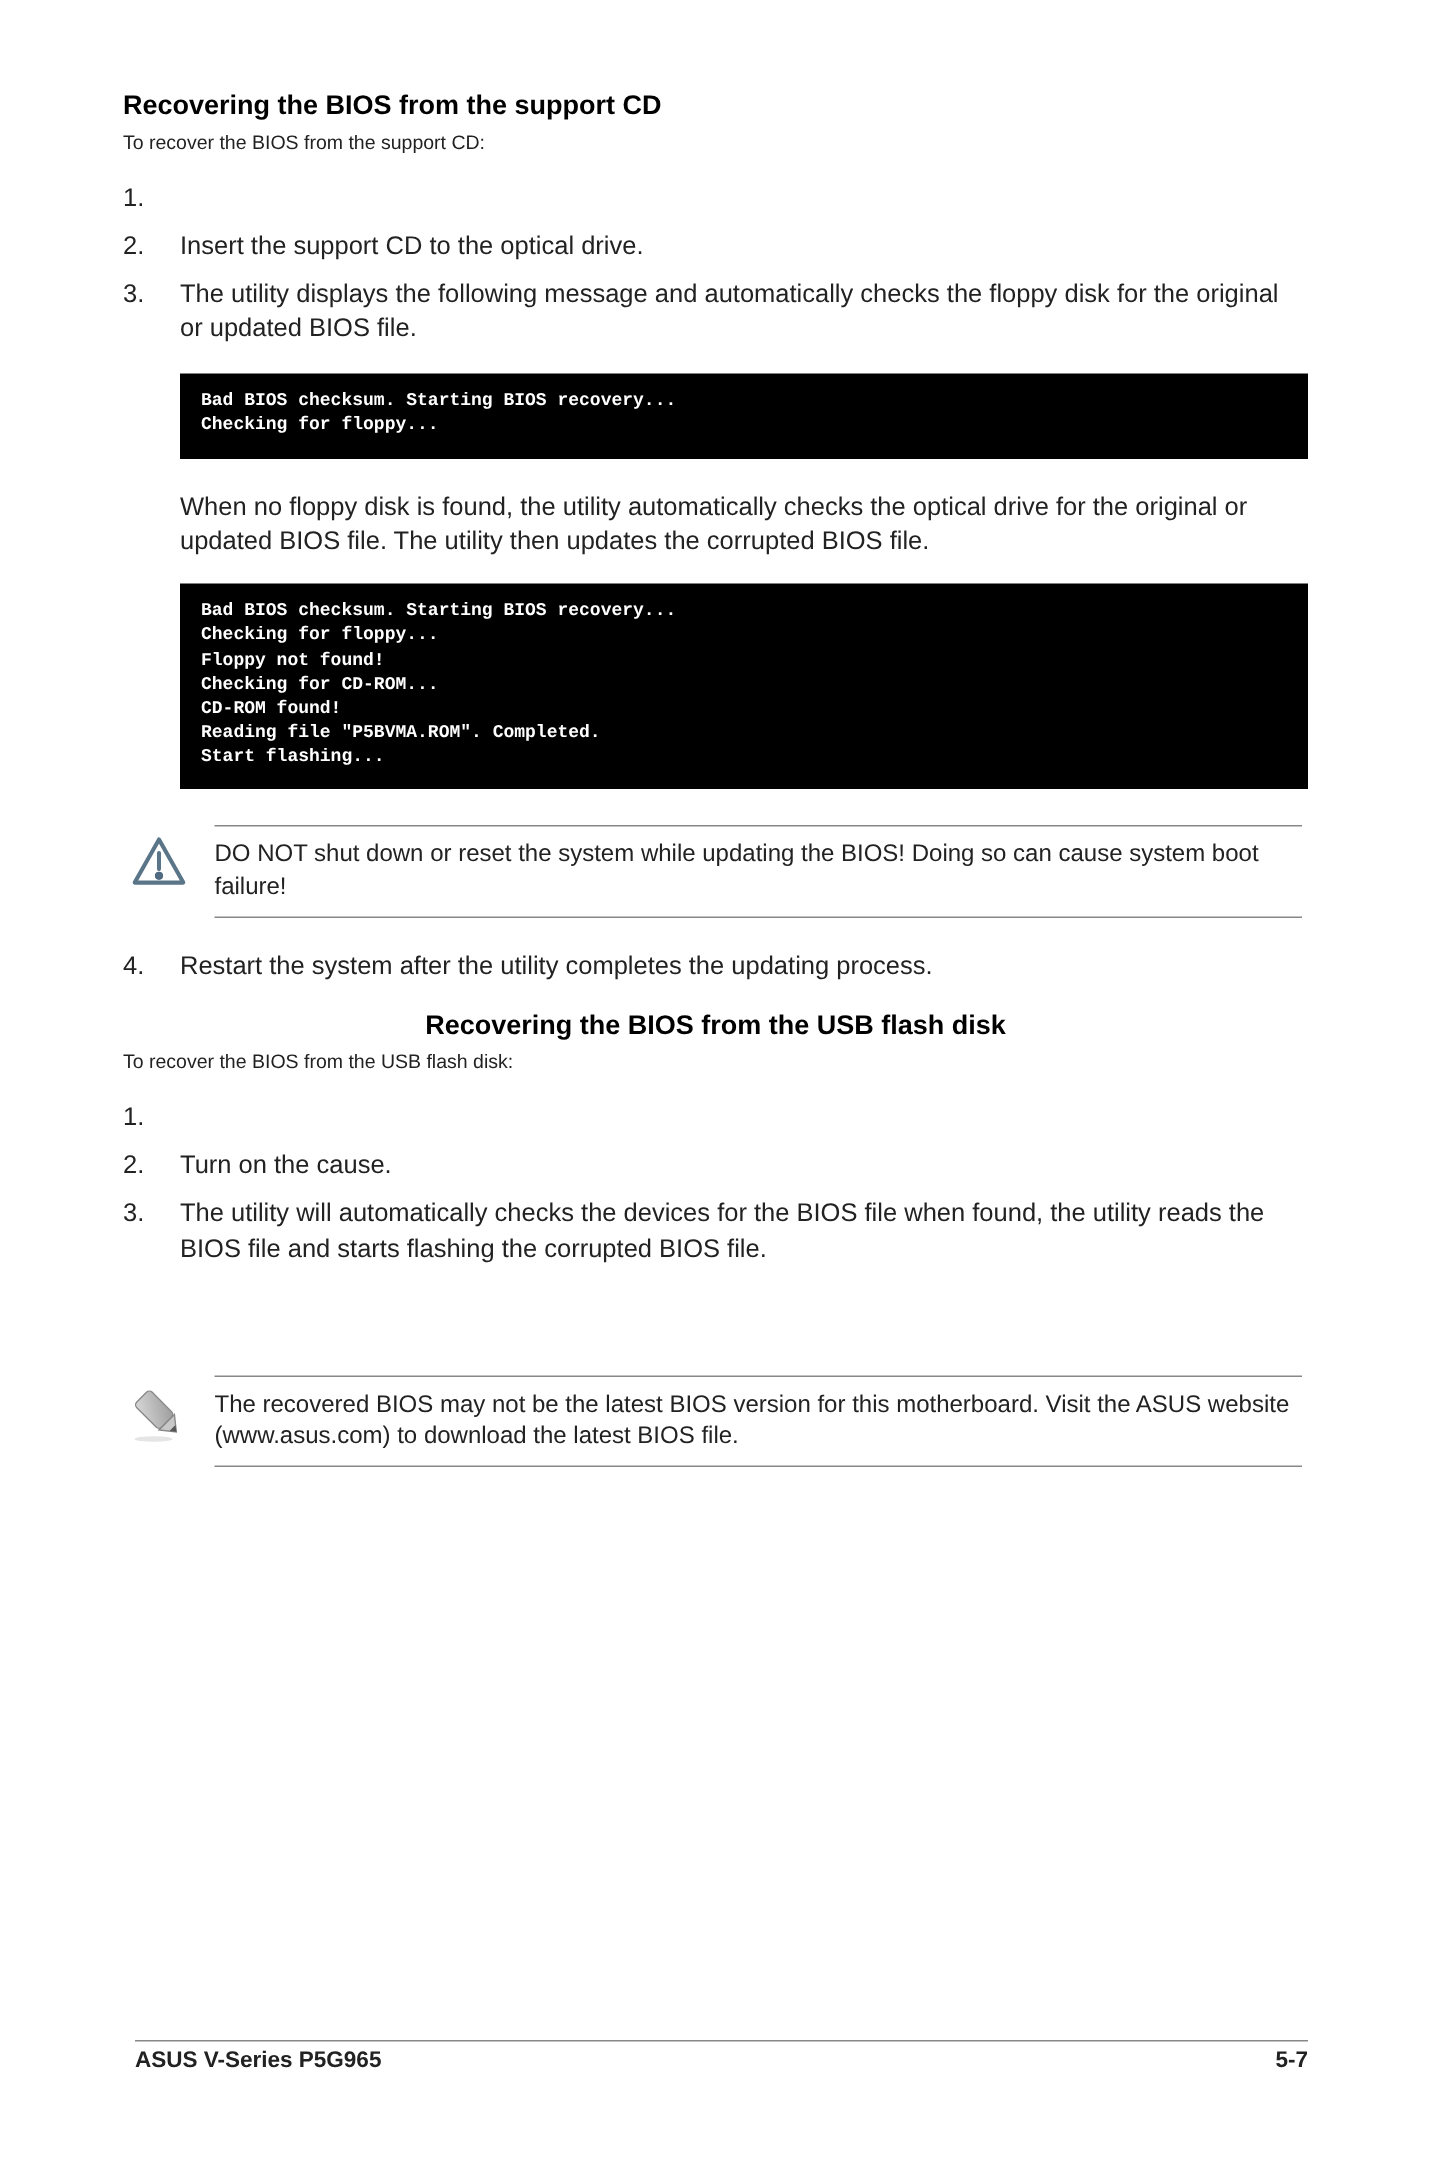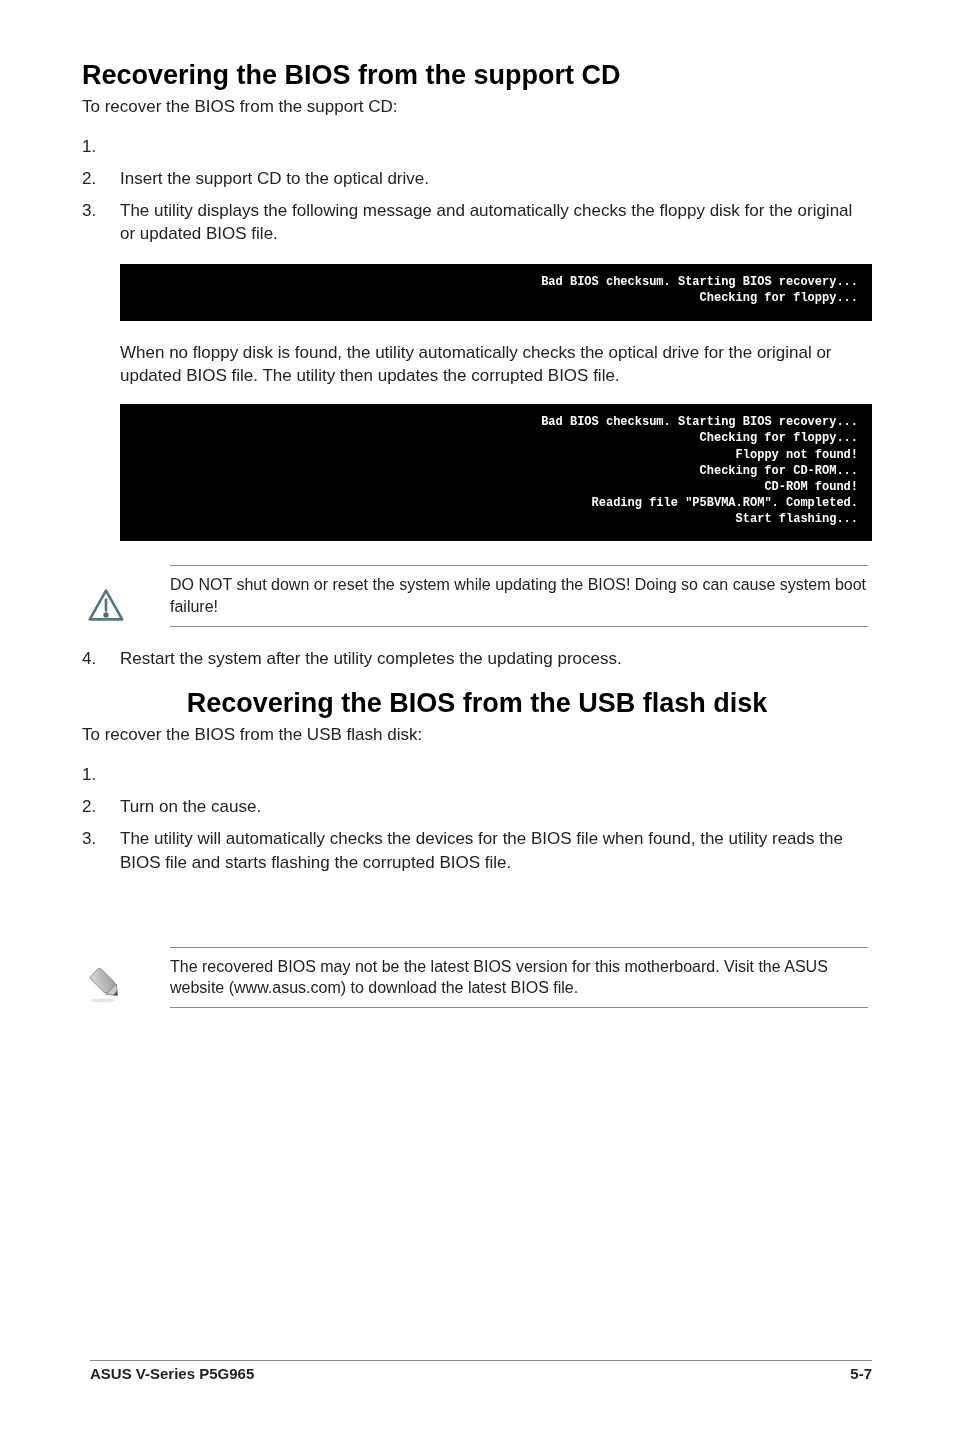--- a/index.html
+++ b/index.html
@@ -6,27 +6,27 @@
     body {
       font-family: Arial, Helvetica, sans-serif;
       width: 954px;
       height: 1438px;
       background: #fff;
       color: #222;
       padding: 60px 82px 40px 82px;
       position: relative;
     }
     h2 {
-      font-size: 27px;
+      font-size: 18px;
       font-weight: bold;
       margin-bottom: 6px;
       color: #000;
     }
     .intro {
-      font-size: 17px;
+      font-size: 13px;
       margin-bottom: 18px;
     }
     ol.num-list {
       list-style: none;
       margin-bottom: 18px;
     }
     ol.num-list li {
       display: flex;
       font-size: 17px;
       line-height: 1.4;
@@ -40,32 +40,31 @@
       background: #000;
       color: #fff;
       font-family: "Courier New", monospace;
       font-weight: bold;
       font-size: 12px;
       white-space: pre;
       padding: 10px 14px 14px 14px;
       margin-left: 38px;
       margin-bottom: 20px;
       line-height: 1.35;
-      text-align: right;
     }
     .after-terminal {
       margin-left: 38px;
       font-size: 17px;
       line-height: 1.4;
       margin-bottom: 16px;
     }
     .callout {
       display: flex;
-      align-items: flex-end;
-      gap: 36px;
+      align-items: flex-start;
+      gap: 9px;
       margin: 24px 0 20px 0;
       padding: 0 4px;
     }
     .callout .icon-col {
       width: 48px;
       flex-shrink: 0;
       padding-top: 6px;
     }
     .callout .text-col {
       flex: 1;

